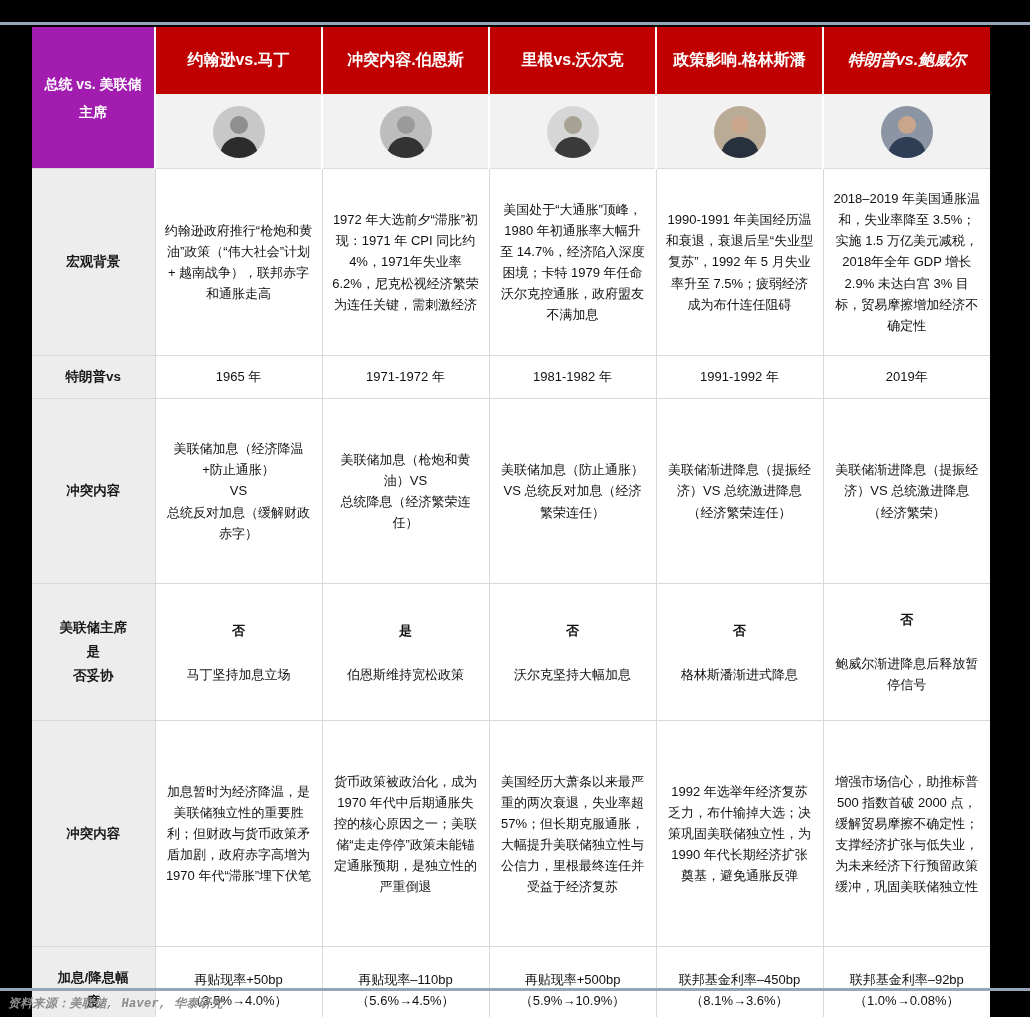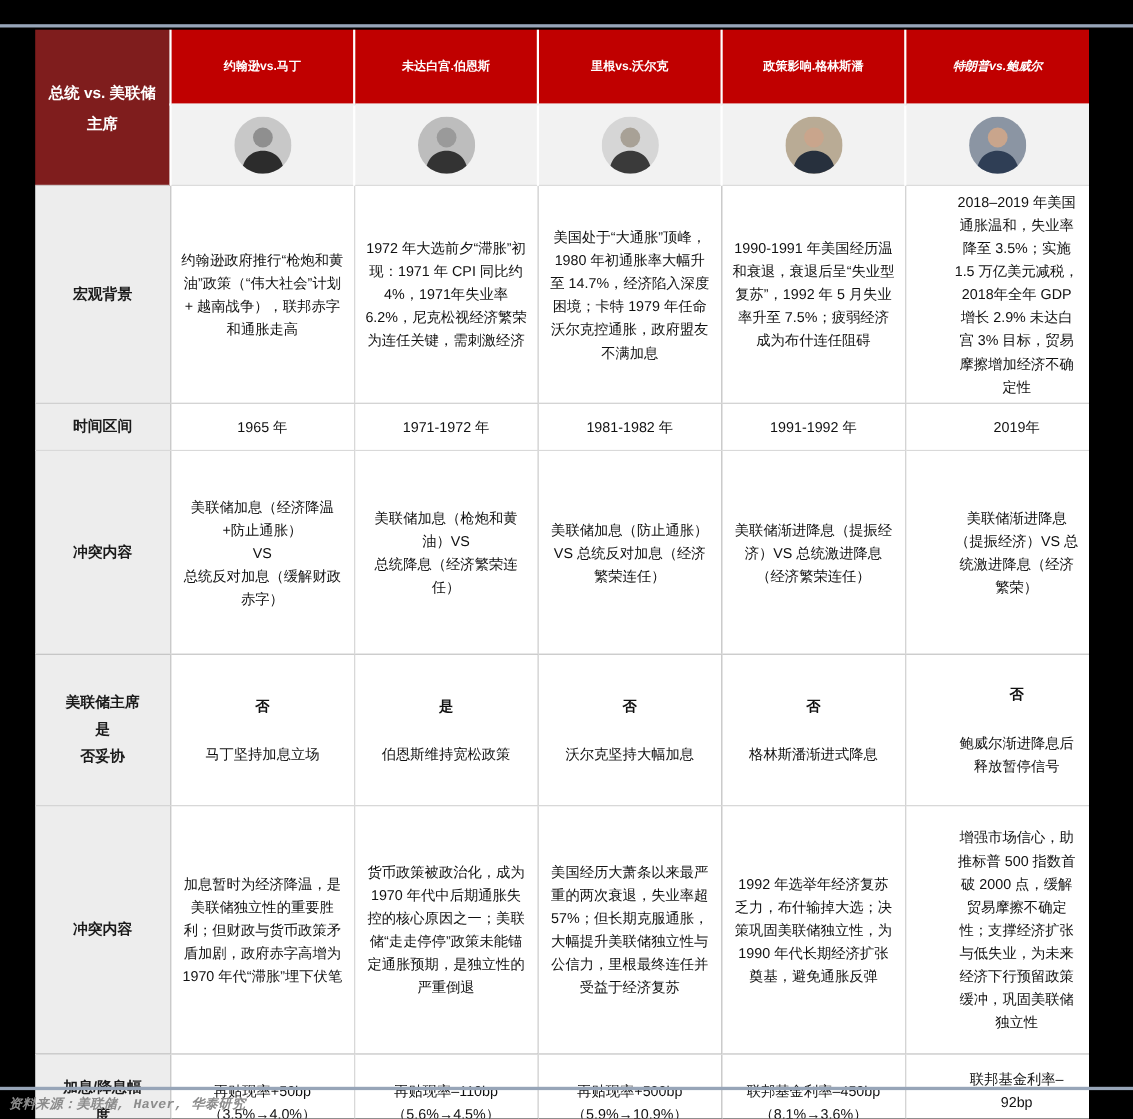--- a/index.html
+++ b/index.html
@@ -6,36 +6,36 @@
   .canvas{position:relative;width:1030px;height:1017px;background:#000;overflow:hidden;
           font-family:"Liberation Sans","DejaVu Sans",sans-serif;}
   .rule{position:absolute;left:0;width:1030px;height:3px;background:#97a5b8;}
   .rule-top{top:22px;}
   .rule-bottom{top:988px;}
 
   table.cmp{position:absolute;left:32px;top:27px;width:958px;border-collapse:collapse;table-layout:fixed;}
   table.cmp td{vertical-align:middle;text-align:center;}
 
   
-  td.corner{background:#7f1d1d;color:#fff;font-weight:bold;font-size:14px;line-height:2.0;
+  td.corner{background:#a21caf;color:#fff;font-weight:bold;font-size:14px;line-height:2.0;
             border-right:2px solid #fff;padding:0 8px;}
-  td.colhdr{background:#c00000;color:#fff;font-weight:bold;font-size:11px;height:67px;
+  td.colhdr{background:#c00000;color:#fff;font-weight:bold;font-size:16px;height:67px;
             border-right:2px solid #fff;border-bottom:2px solid #f2f2f2;padding:0 4px;}
   td.colhdr:last-child, td.photocell:last-child{border-right:none;font-style:italic;}
 
   
   td.photocell{background:#f2f2f2;height:70px;border-right:2px solid #fff;border-bottom:1px solid #dcdcdc;}
   .portrait{width:52px;height:52px;border-radius:50%;overflow:hidden;margin:0 auto;display:block;}
 
   
   td.rowlabel{background:#ededed;font-weight:bold;font-size:13.5px;color:#1a1a1a;
               border:1px solid #d9d9d9;border-left:none;padding:0 21px;line-height:1.8;white-space:pre-line;}
   td.cell{background:#fff;font-size:13px;color:#111;border:1px solid #d9d9d9;
           padding:4px 9px;line-height:1.62;white-space:pre-line;}
-  td.cell:last-child{border-right:none;padding-left:44px;}
+  td.cell:last-child{border-right:none;}
   .ans{font-weight:bold;margin-bottom:2px;}
 
   
   .p-bw  .bg{fill:#c8c8c8;} .p-bw  .suit{fill:#2c2c2c;} .p-bw  .head{fill:#8f8f8f;}
   .p-bw2 .bg{fill:#bdbdbd;} .p-bw2 .suit{fill:#333;}    .p-bw2 .head{fill:#9a9a9a;}
   .p-bw3 .bg{fill:#d6d6d6;} .p-bw3 .suit{fill:#3a3a3a;} .p-bw3 .head{fill:#a8a196;}
   .p-cl  .bg{fill:#b9ab95;} .p-cl  .suit{fill:#27303d;} .p-cl  .head{fill:#c9a58c;}
   .p-cl2 .bg{fill:#8b95a3;} .p-cl2 .suit{fill:#2f3e55;} .p-cl2 .head{fill:#c9a58c;}
 
   .source{position:absolute;left:8px;top:995px;color:#8c8c8c;font-size:12px;font-weight:bold;
@@ -54,21 +54,21 @@
         <col style="width:167px">
       <col style="width:167px">
         <col style="width:167px">
         <col style="width:167px">
     </colgroup>
 
     <tbody>
         <tr>
       <td class="corner" rowspan="2">总统 vs. 美联储主席</td>
       <td class="colhdr">约翰逊vs.马丁</td>
-      <td class="colhdr">未达白宫.伯恩斯</td>
+      <td class="colhdr">冲突内容.伯恩斯</td>
       <td class="colhdr">里根vs.沃尔克</td>
       <td class="colhdr">政策影响.格林斯潘</td>
       <td class="colhdr">特朗普vs.鲍威尔</td>
     </tr>
 
     <tr>
       <td class="photocell">
         <svg class="portrait p-bw" viewBox="0 0 52 52">
               <rect class="bg" width="52" height="52"></rect>
               <circle class="head" cx="26" cy="19" r="9"></circle>
@@ -108,21 +108,21 @@
     <tr style="height:187px">
       <td class="rowlabel">宏观背景</td>
       <td class="cell">约翰逊政府推行“枪炮和黄油”政策（“伟大社会”计划 + 越南战争），联邦赤字和通胀走高</td>
       <td class="cell">1972 年大选前夕“滞胀”初现：1971 年 CPI 同比约 4%，1971年失业率 6.2%，尼克松视经济繁荣为连任关键，需刺激经济</td>
       <td class="cell">美国处于“大通胀”顶峰，1980 年初通胀率大幅升至 14.7%，经济陷入深度困境；卡特 1979 年任命沃尔克控通胀，政府盟友不满加息</td>
       <td class="cell">1990-1991 年美国经历温和衰退，衰退后呈“失业型复苏”，1992 年 5 月失业率升至 7.5%；疲弱经济成为布什连任阻碍</td>
       <td class="cell">2018–2019 年美国通胀温和，失业率降至 3.5%；实施 1.5 万亿美元减税，2018年全年 GDP 增长 2.9% 未达白宫 3% 目标，贸易摩擦增加经济不确定性</td>
     </tr>
 
     <tr style="height:43px">
-      <td class="rowlabel">时间区间</td>
+      <td class="rowlabel">特朗普vs</td>
       <td class="cell">1965 年</td>
       <td class="cell">1971-1972 年</td>
       <td class="cell">1981-1982 年</td>
       <td class="cell">1991-1992 年</td>
       <td class="cell">2019年</td>
     </tr>
 
     <tr style="height:185px">
       <td class="rowlabel">冲突内容</td>
       <td class="cell">美联储加息（经济降温+防止通胀）

